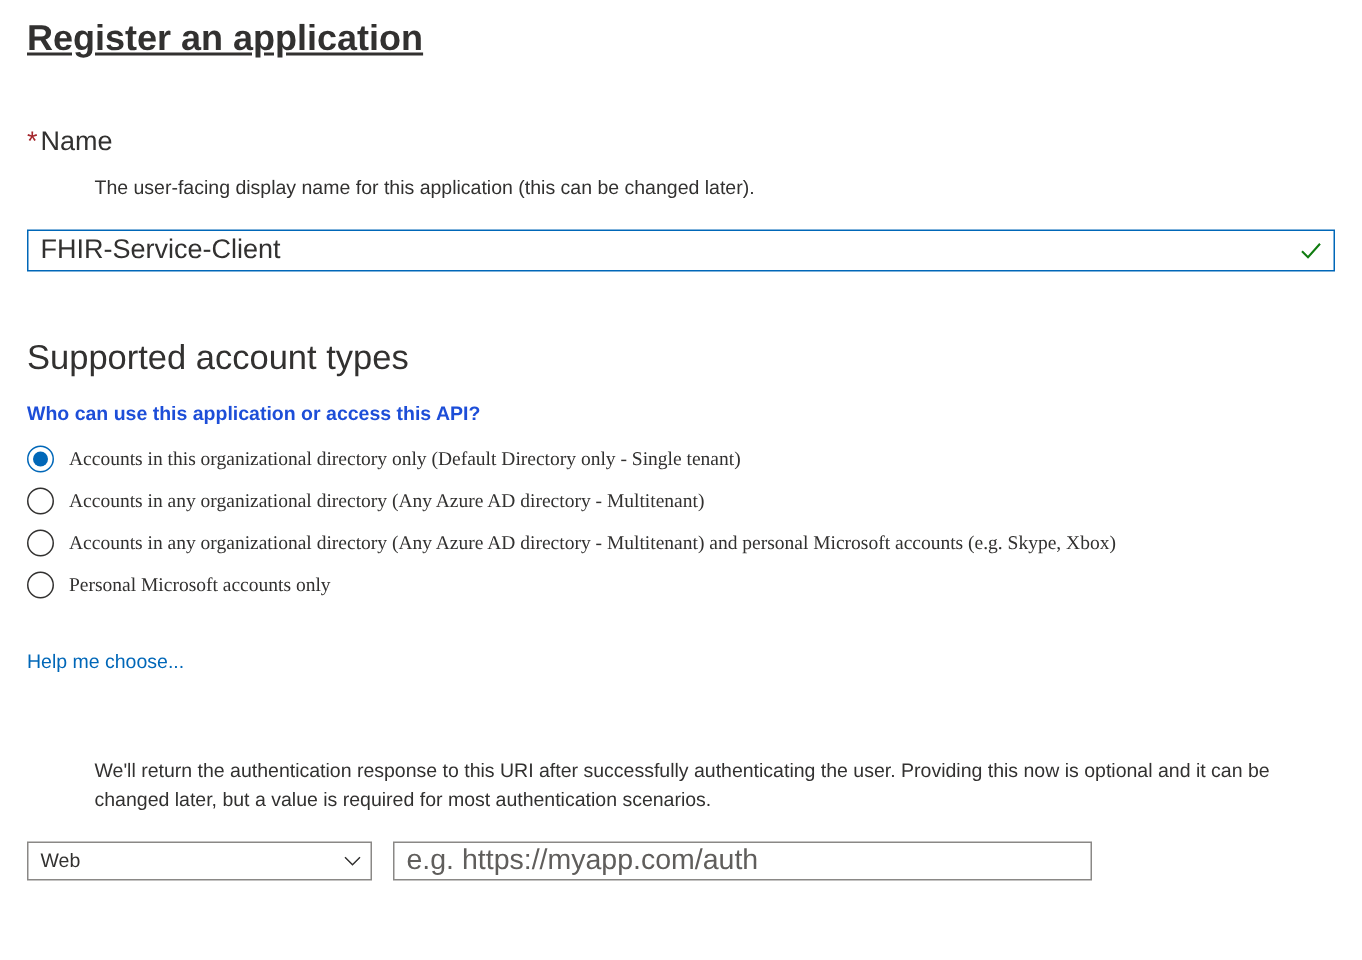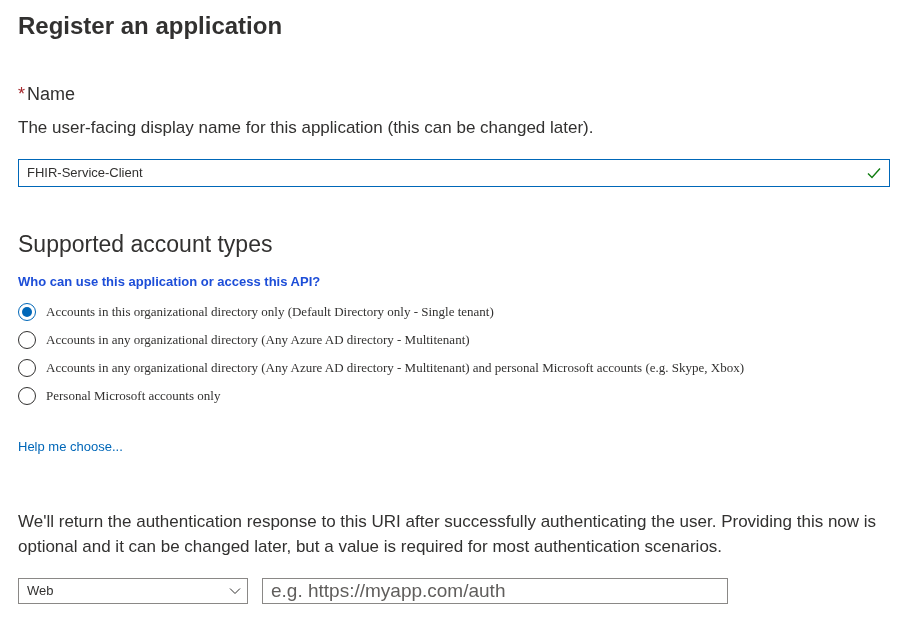--- a/index.html
+++ b/index.html
@@ -13,51 +13,53 @@
   .page {
     padding: 12px 18px 24px 18px;
     box-sizing: border-box;
     width: 908px;
   }
   h1.page-title {
     font-size: 24px;
     font-weight: 600;
     margin: 0 0 44px 0;
     color: #323130;
+    text-decoration: underline;
   }
   .section {
     margin-bottom: 44px;
   }
   .field-label .req {
     color: #a4262c;
     margin-right: 2px;
   }
   .field-label {
     font-size: 18px;
     font-weight: 400;
     color: #323130;
     margin-bottom: 10px;
   }
   .field-desc {
-    font-size: 17px;
+    font-size: 13px;
     color: #323130;
     margin-bottom: 18px;
     line-height: 1.5;
+    margin-left: 45px;
   }
   .name-input-wrap {
     position: relative;
     width: 100%;
   }
   .name-input {
     width: 100%;
     box-sizing: border-box;
     height: 28px;
     border: 1.5px solid #0067b8;
     padding: 3px 30px 3px 8px;
-    font-size: 13px;
+    font-size: 18px;
     font-family: inherit;
     color: #323130;
     outline: none;
   }
   .name-check {
     position: absolute;
     right: 8px;
     top: 50%;
     transform: translateY(-50%);
     color: #107c10;

